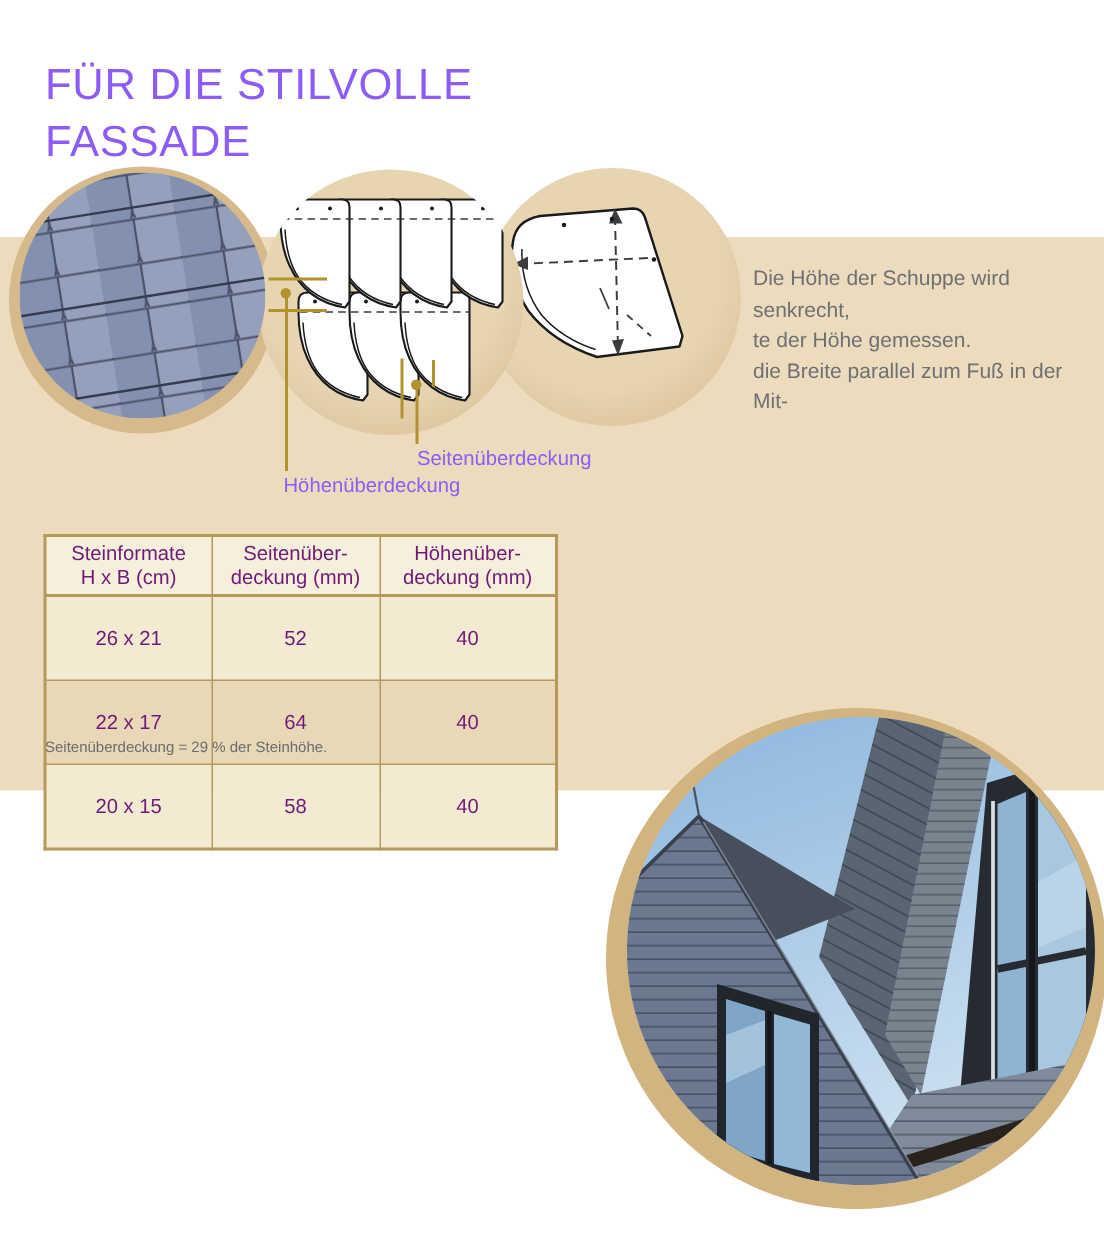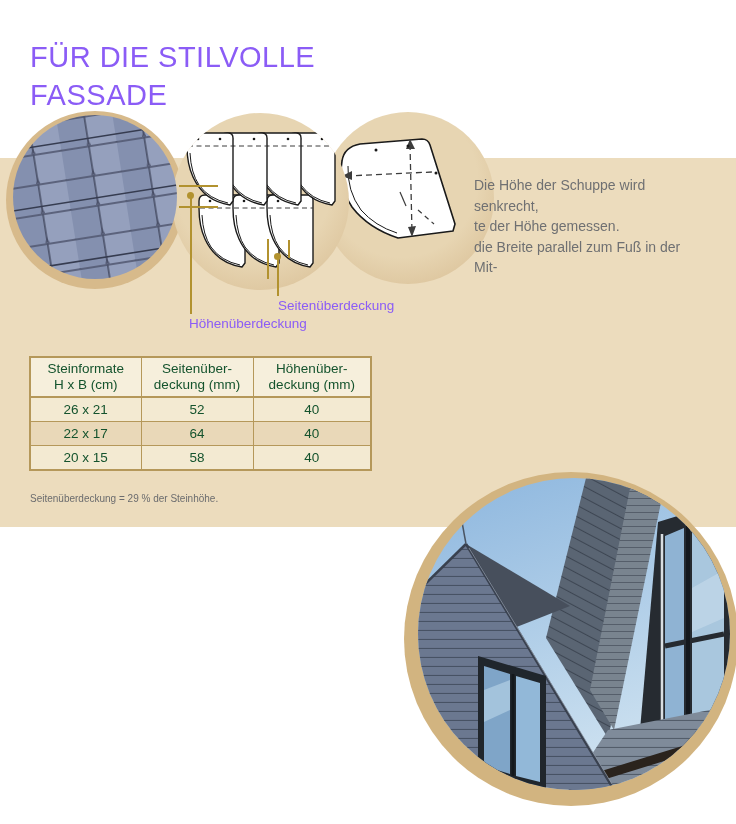--- a/index.html
+++ b/index.html
@@ -18,33 +18,33 @@
   .circ{position:absolute;border-radius:50%;overflow:hidden;}
   .photo1{left:13px;top:115px;width:164px;height:164px;z-index:4;}
   .c2{left:172px;top:113px;width:177px;height:177px;z-index:3;
       background:radial-gradient(circle at 46% 40%, #e7d5b2 55%, #dcc49c 82%, #d2b586 100%);}
   .c3{left:322px;top:112px;width:172px;height:172px;z-index:2;
       background:radial-gradient(circle at 46% 40%, #e7d5b2 55%, #dcc49c 82%, #d2b586 100%);}
   .bigring{position:absolute;left:404px;top:472px;width:334px;height:334px;border-radius:50%;
            background:#d2b480;z-index:5;}
   .bigphoto{left:418px;top:478px;width:312px;height:312px;z-index:6;}
   
-  .note{position:absolute;left:474px;top:175px;width:232px;color:#6f7072;
+  .note{position:absolute;left:502px;top:175px;width:232px;color:#6f7072;
         font-size:14px;line-height:20.5px;z-index:2;}
   
   .gl{position:absolute;background:#b2922f;z-index:8;}
   .gl.dot{border-radius:50%;}
   .lbl{position:absolute;color:#8b5cf6;font-size:13.5px;z-index:8;white-space:nowrap;}
   
   .spec-table{position:absolute;left:29px;top:356px;width:341px;z-index:2;
               border-collapse:collapse;table-layout:fixed;text-align:center;
-              font-size:13.5px;color:#14532d;border:2px solid #b5985a;}
+              font-size:13.5px;color:#701a75;border:2px solid #b5985a;}
   .spec-table th{font-weight:normal;background:#f6efdc;border:1px solid #b5985a;
                  border-bottom:2px solid #b5985a;height:36px;line-height:16px;padding:1px 0;}
-  .spec-table td{border:1px solid #b5985a;height:23px;padding:0;}
+  .spec-table td{border:1px solid #b5985a;height:23px;padding:16px;}
   .spec-table tbody tr:nth-child(odd) td{background:#f3ead2;}
   .spec-table tbody tr:nth-child(even) td{background:#e9d8b8;}
   .footnote{position:absolute;left:30px;top:493px;font-size:10px;color:#6b6c6e;z-index:2;}
 </style>
 </head>
 <body>
 
 <div class="page">
 
   <div class="title">

